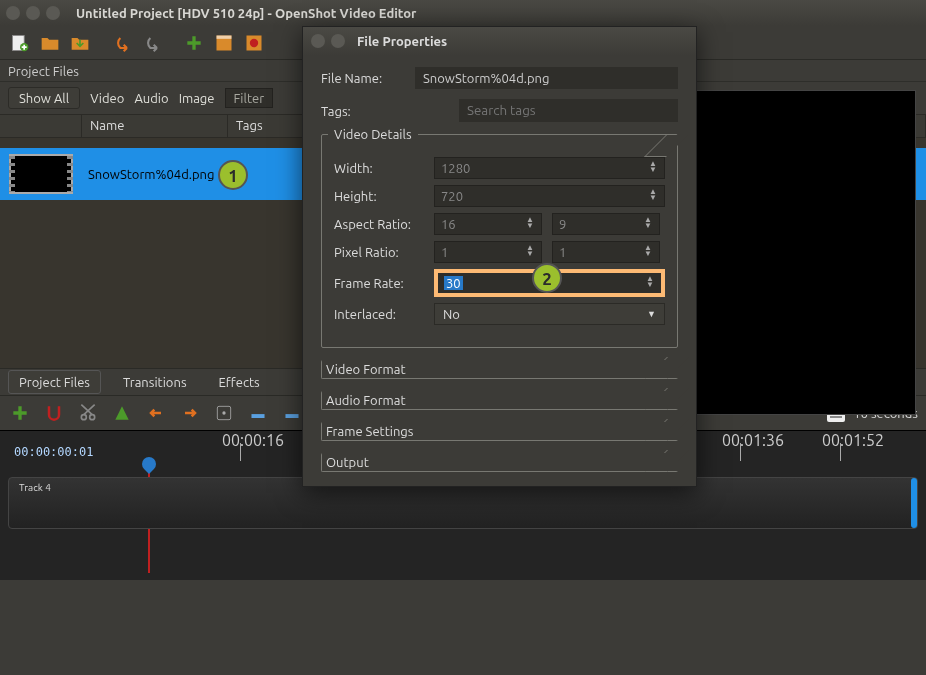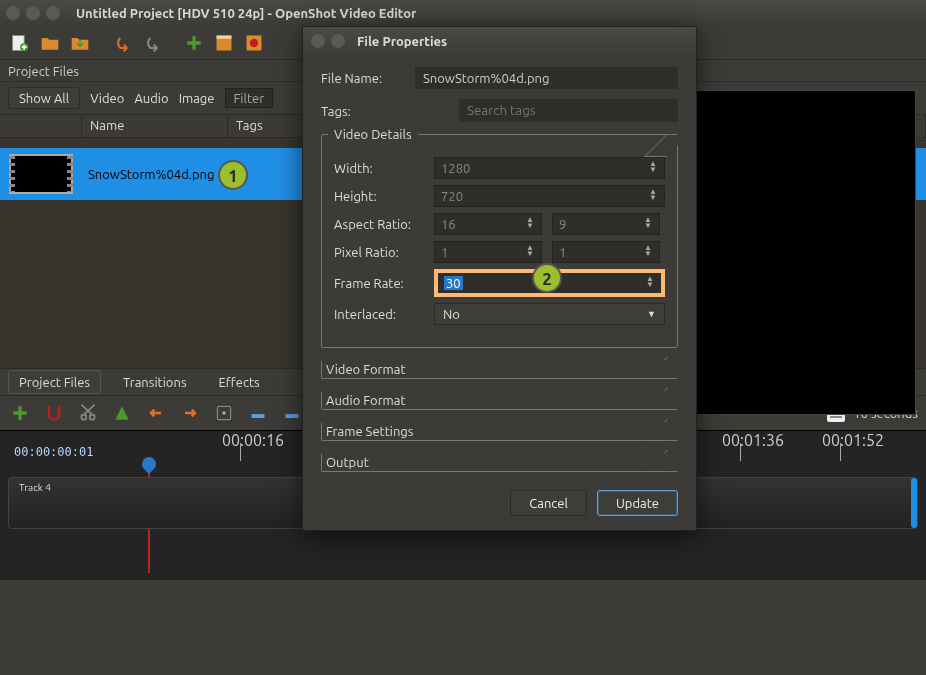--- a/index.html
+++ b/index.html
@@ -380,17 +380,13 @@
       </div>
     <div class="group collapsed">
         <div class="corner"></div>
         <span class="ghead">Frame Settings</span>
       </div>
     <div class="group collapsed">
         <div class="corner"></div>
         <span class="ghead">Output</span>
       </div>
   </div>
-  <div class="dlg-buttons">
-    <span class="btn">Cancel</span>
-    <span class="btn primary">Update</span>
-  </div>
 </div>
 
 </body></html>

